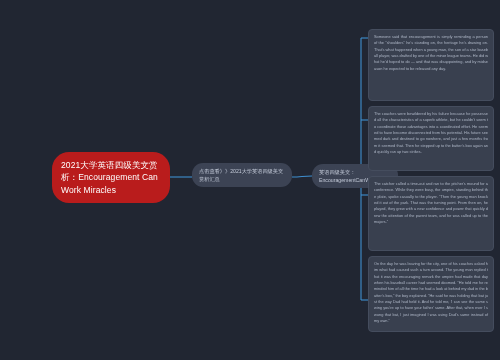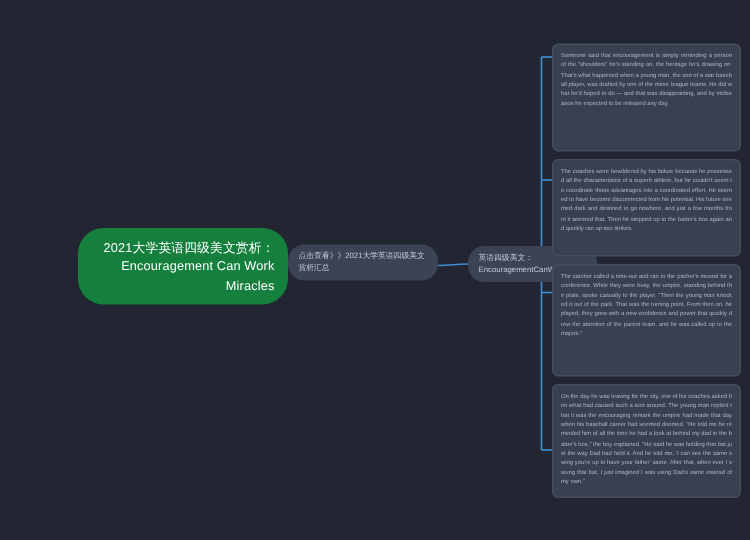--- a/index.html
+++ b/index.html
@@ -12,29 +12,29 @@
   }
   #canvas{position:absolute;inset:0;}
 
   
   #links{position:absolute;left:0;top:0;width:500px;height:360px;}
 
   
   .root-node{
     position:absolute;
     left:52px;top:152px;
-    width:140px;
+    width:118px;
     box-sizing:border-box;
     padding:7px 9px;
-    background:#15803d;
+    background:#b91c1c;
     border-radius:17px;
     color:#ffffff;
     font-size:8.5px;
     line-height:1.45;
-    text-align:right;
+    text-align:left;
     letter-spacing:.1px;
   }
 
   
   .pill-node{
     position:absolute;
     box-sizing:border-box;
     background:#3c4354;
     border-radius:11px;
     color:#c3cad8;

